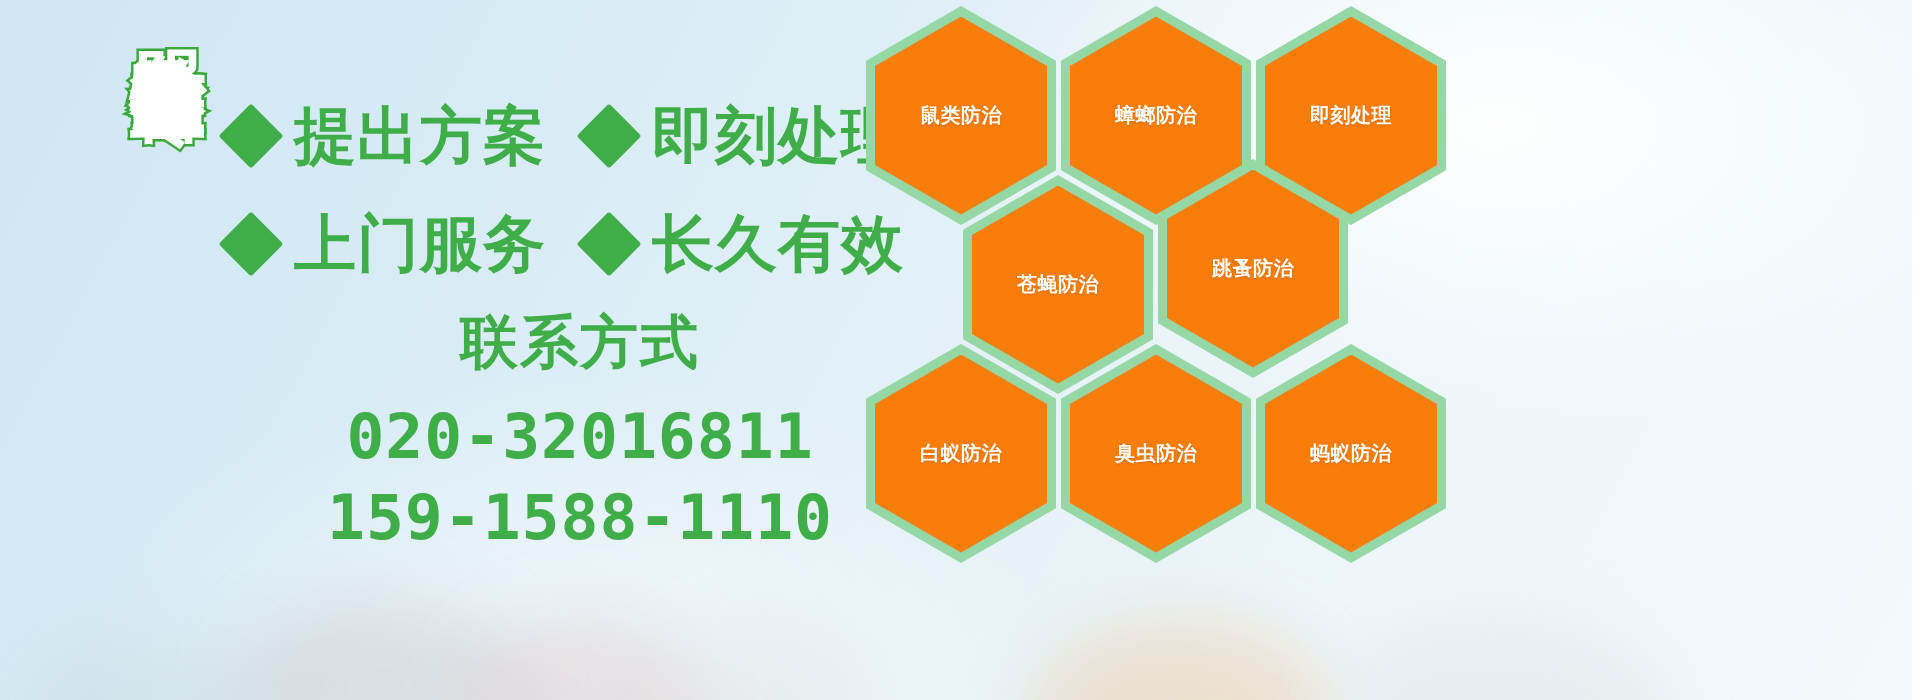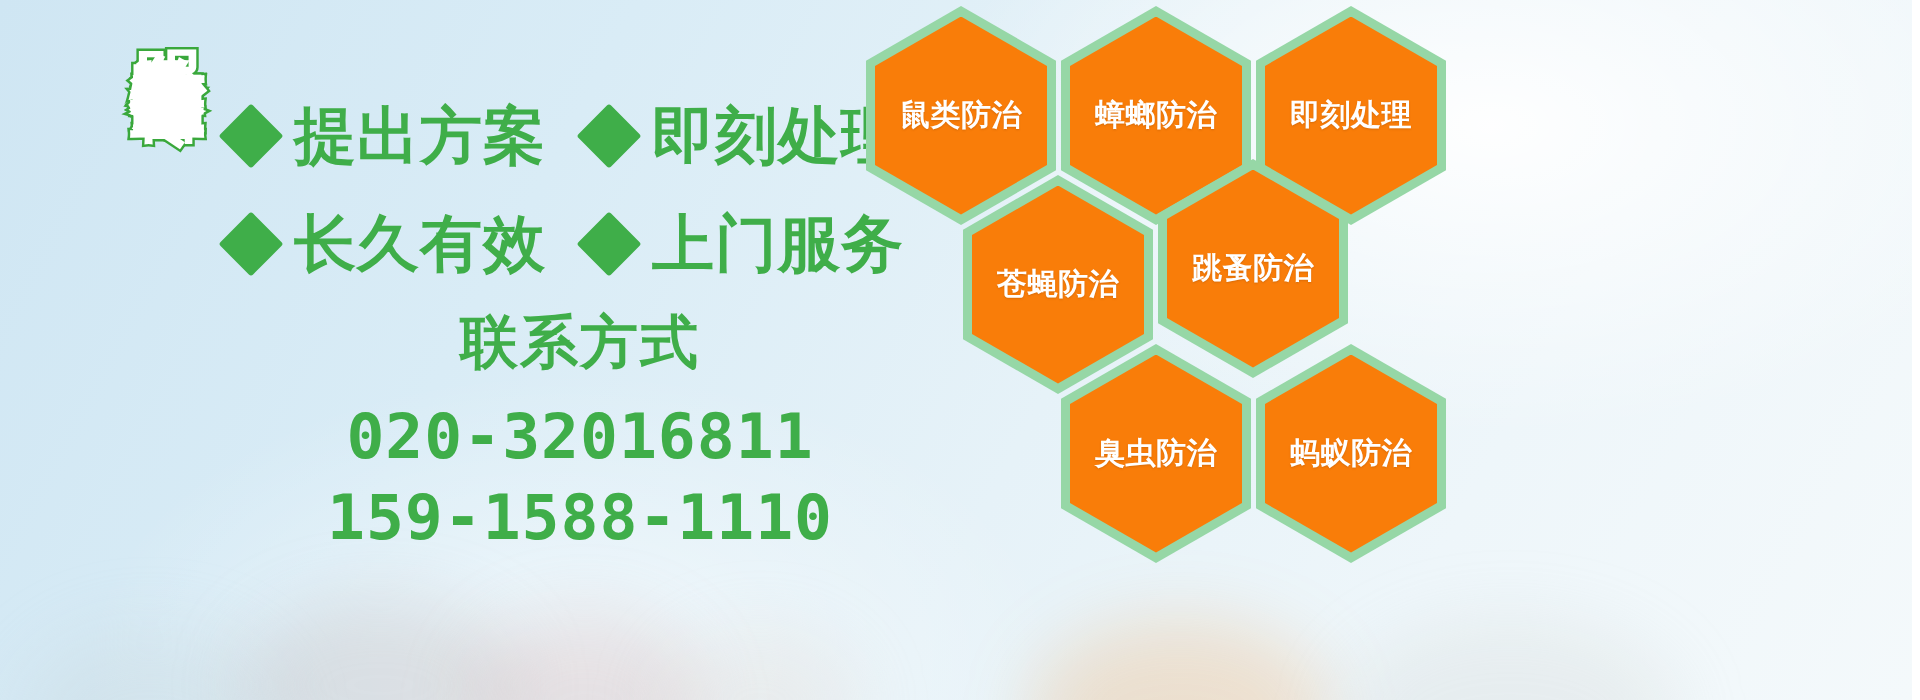--- a/index.html
+++ b/index.html
@@ -87,21 +87,21 @@
   }
   .hex .inner{
     width:172px;height:198px;
     -webkit-clip-path:polygon(50% 0%,100% 25%,100% 75%,50% 100%,0% 75%,0% 25%);
     clip-path:polygon(50% 0%,100% 25%,100% 75%,50% 100%,0% 75%,0% 25%);
     background:#F97D09;
     display:flex;align-items:center;justify-content:center;
   }
   .hex-label{
     font-family:"DejaVu Sans","Liberation Sans",sans-serif;
-    font-weight:700;font-size:30px;color:#ffffff;
+    font-weight:700;font-size:20px;color:#ffffff;
     letter-spacing:0.5px;white-space:nowrap;
     text-shadow:0 1px 2px rgba(120,55,0,0.25);
   }
 </style>
 </head>
 <body>
 
 <div id="banner">
 
   <div class="blob b6"></div>
@@ -122,25 +122,25 @@
       </div>
       <div class="feature">
         <span class="diamond"></span>
         <span class="feature-label">即刻处理</span>
       </div>
     </div>
 
     <div class="feature-row">
       <div class="feature">
         <span class="diamond"></span>
-        <span class="feature-label">长久有效</span>
+        <span class="feature-label">上门服务</span>
       </div>
       <div class="feature">
         <span class="diamond"></span>
-        <span class="feature-label">上门服务</span>
+        <span class="feature-label">长久有效</span>
       </div>
     </div>
 
   </div>
 
   <div id="contact">
     <div id="contact-heading">联系方式</div>
     <div class="phone" id="phone-1">020-32016811</div>
     <div class="phone" id="phone-2">159-1588-1110</div>
   </div>
@@ -167,20 +167,25 @@
       <div class="inner">
         <span class="hex-label">苍蝇防治</span>
       </div>
     </div>
     <div class="hex" style="left:300px;top:161px;">
       <div class="inner">
         <span class="hex-label">跳蚤防治</span>
       </div>
     </div>
 
+    <div class="hex" style="left:8px;top:346px;">
+      <div class="inner">
+        <span class="hex-label">白蚁防治</span>
+      </div>
+    </div>
     <div class="hex" style="left:203px;top:346px;">
       <div class="inner">
         <span class="hex-label">臭虫防治</span>
       </div>
     </div>
     <div class="hex" style="left:398px;top:346px;">
       <div class="inner">
         <span class="hex-label">蚂蚁防治</span>
       </div>
     </div>

